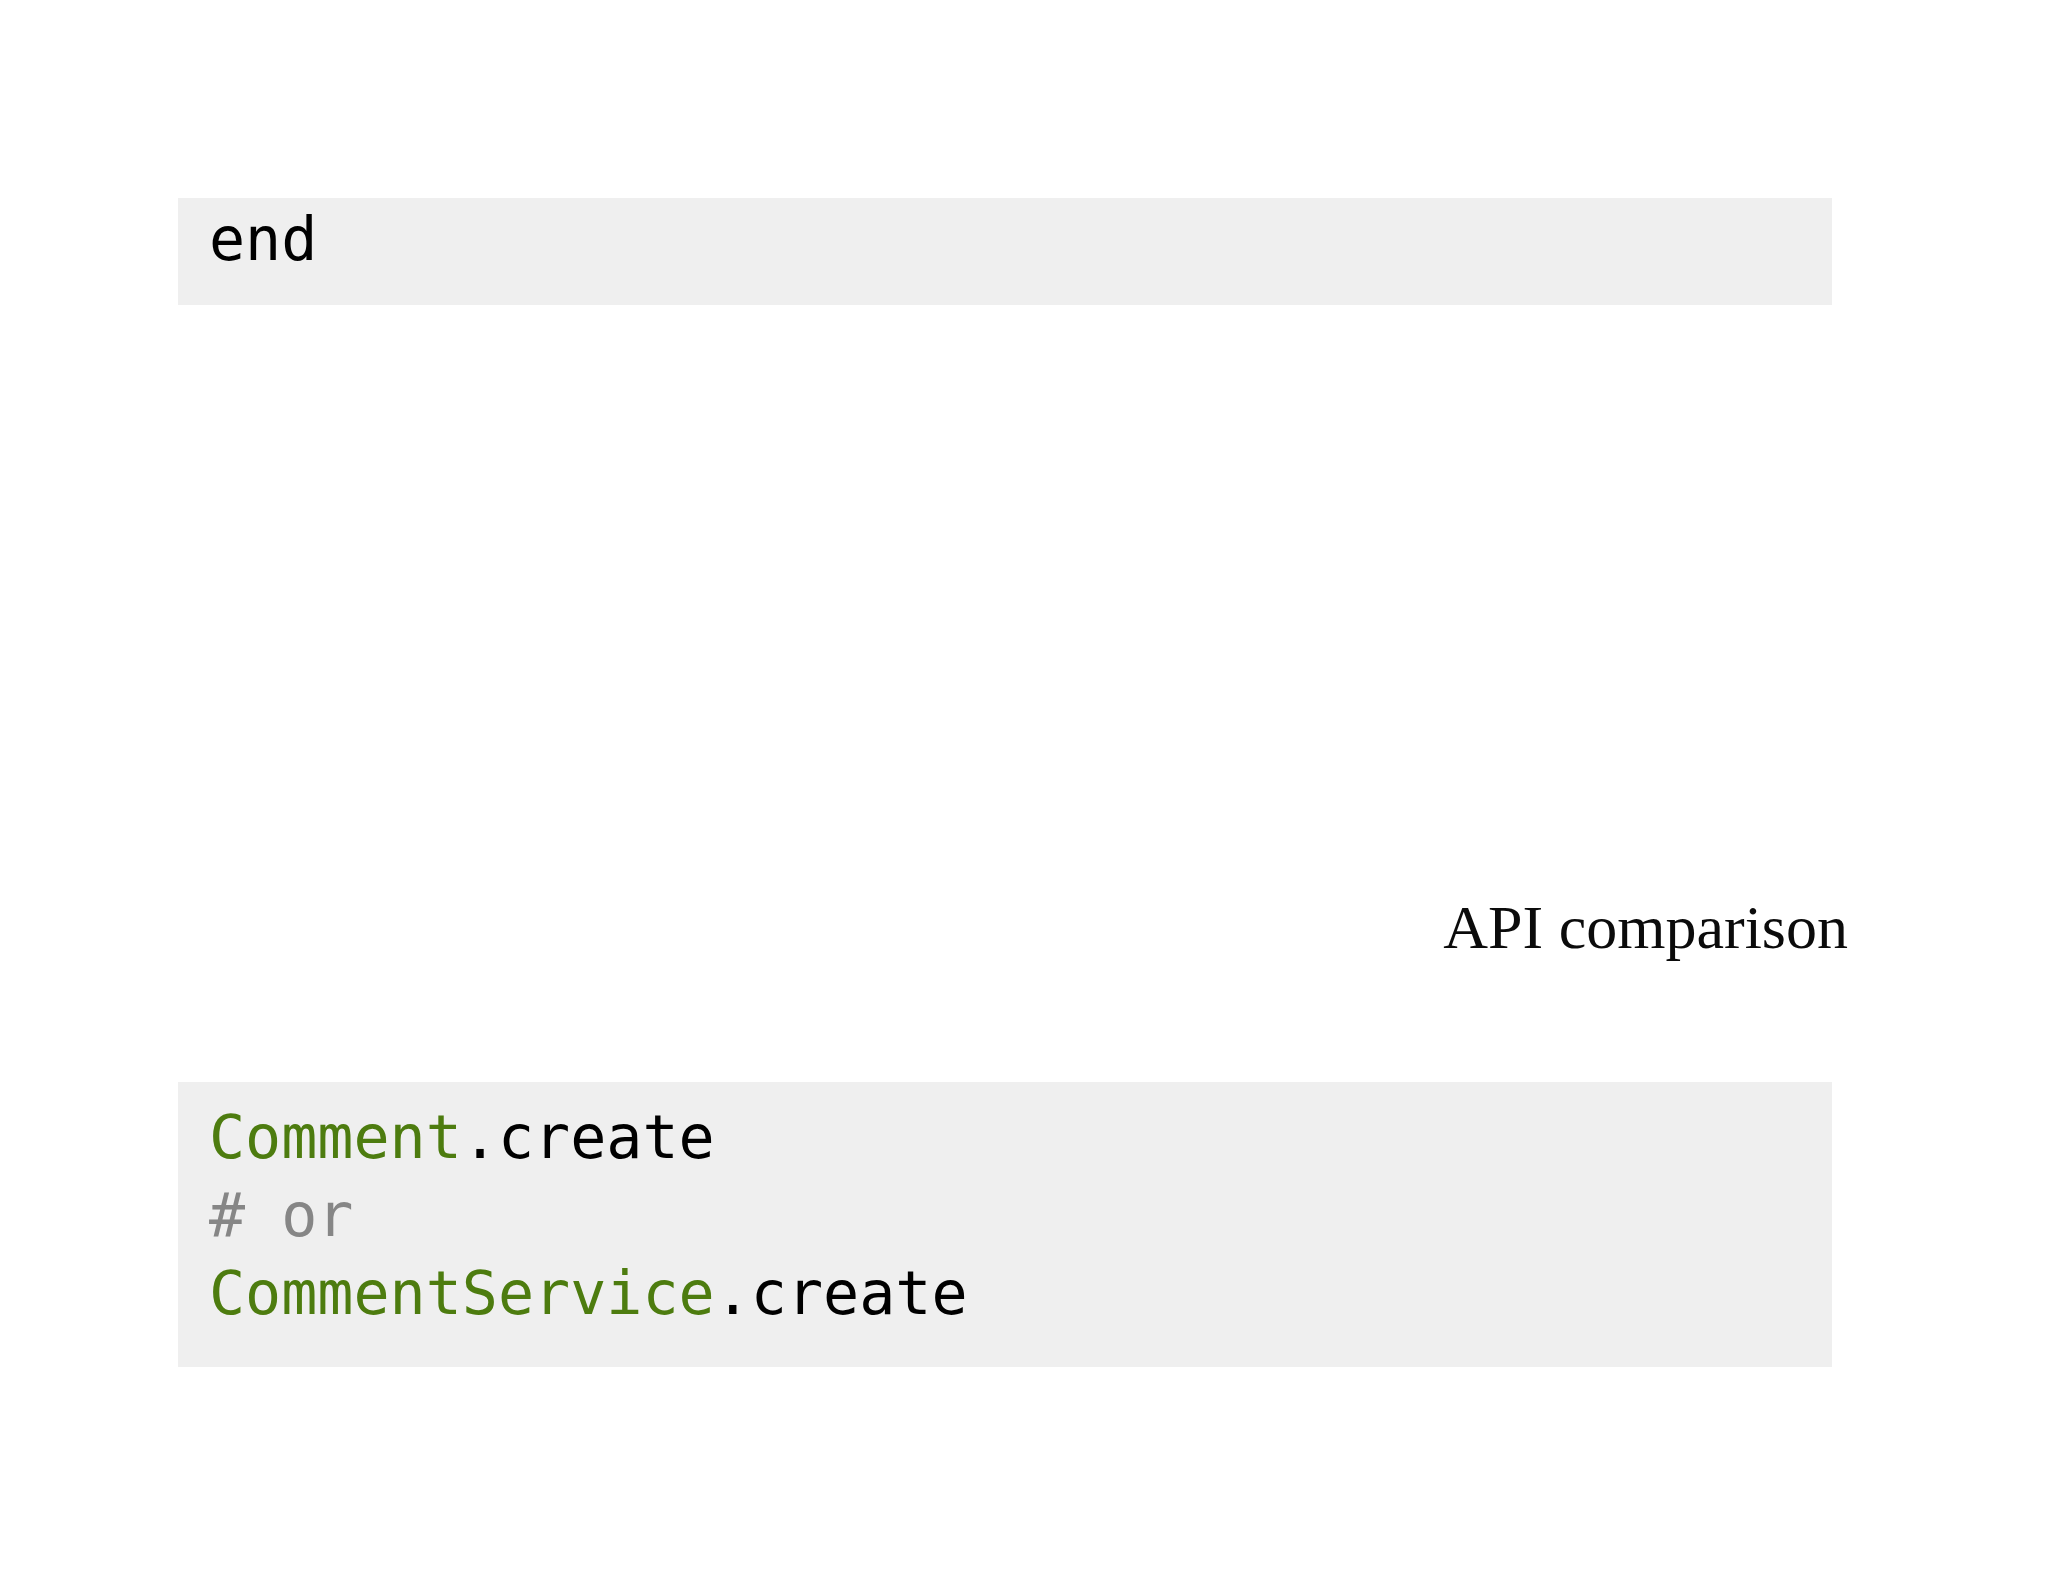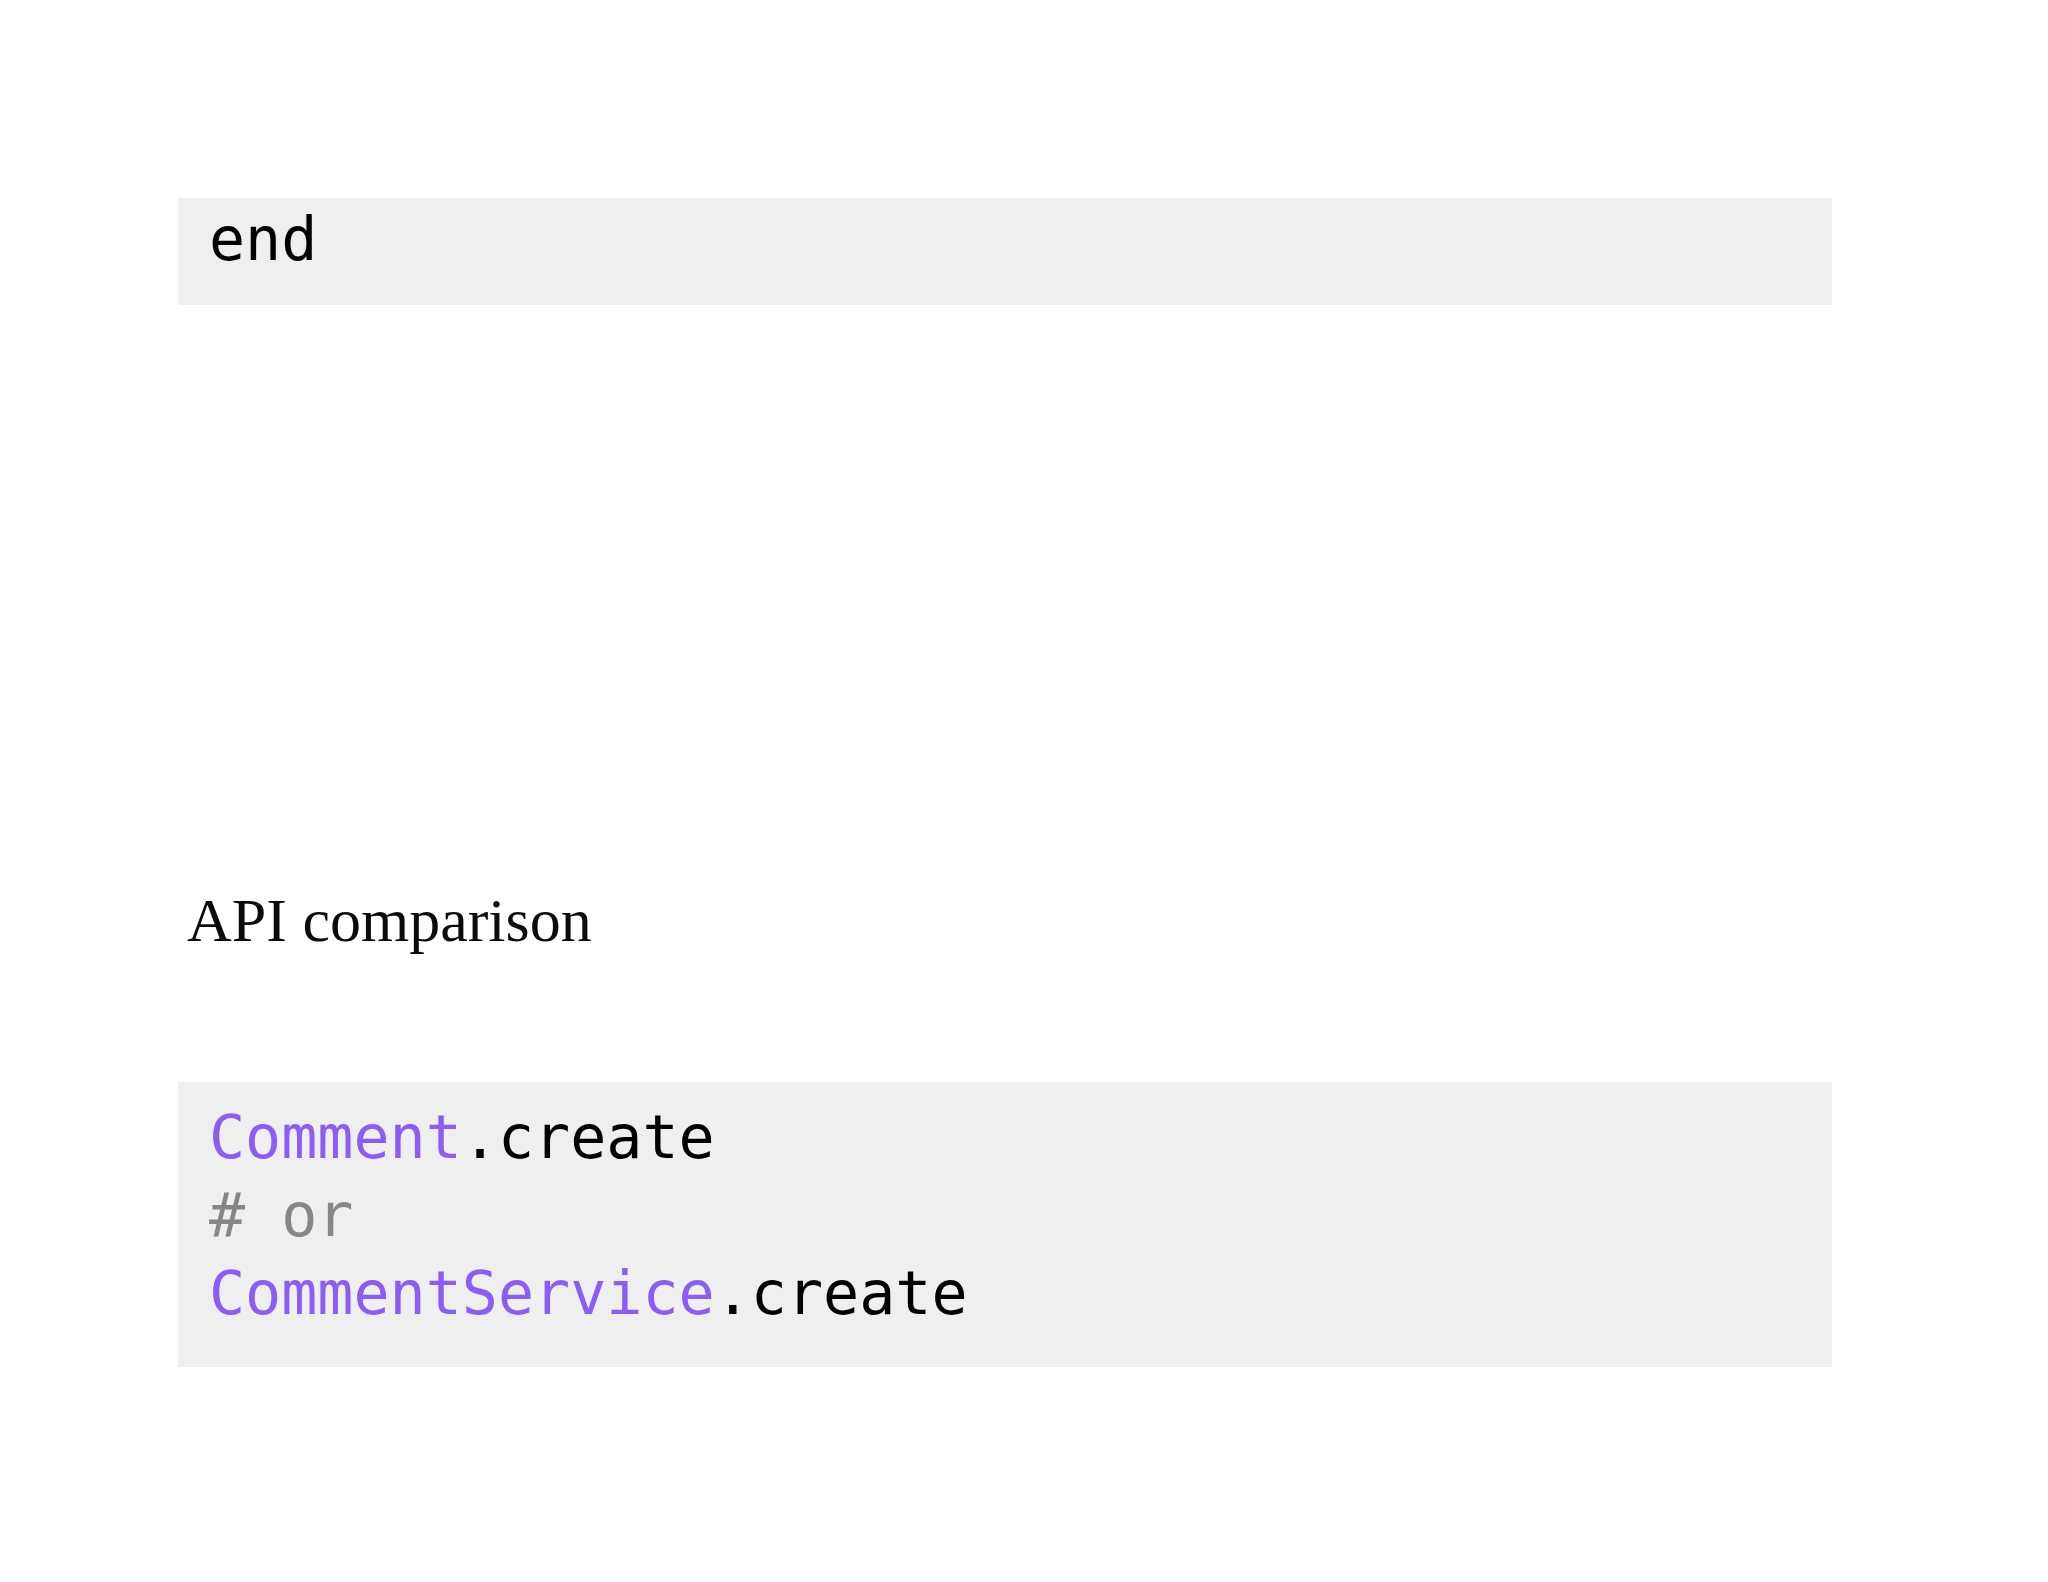--- a/index.html
+++ b/index.html
@@ -50,37 +50,37 @@
     padding: 16px 0 0 31px;
   }
 
   .code-line {
     white-space: pre;
     display: block;
     height: 78px;
   }
 
   
-  .tok-const   { color: #8b5cf6; }   
+  .tok-const   { color: #4d7c0f; }   
   .tok-plain   { color: #000000; }   
   .tok-comment { color: #868686; }   
 
   
   #slide-heading {
     position: absolute;
     left: 178px;
     width: 1654px;
     top: 876px;
-    text-align: left;
+    text-align: right;
     font-family: "Liberation Serif", "DejaVu Serif", serif;
     font-size: 62px;
     line-height: 70px;
     font-weight: normal;
     color: #0b0b0b;
-    margin: 9px;
+    margin: 16px;
   }
 </style>
 </head>
 <body>
 
 <div class="slide">
 
   <pre class="code-block" id="code-block-end"><span class="code-line"><span class="tok-plain">end</span></span></pre>
 
   <h2 id="slide-heading">API comparison</h2>

